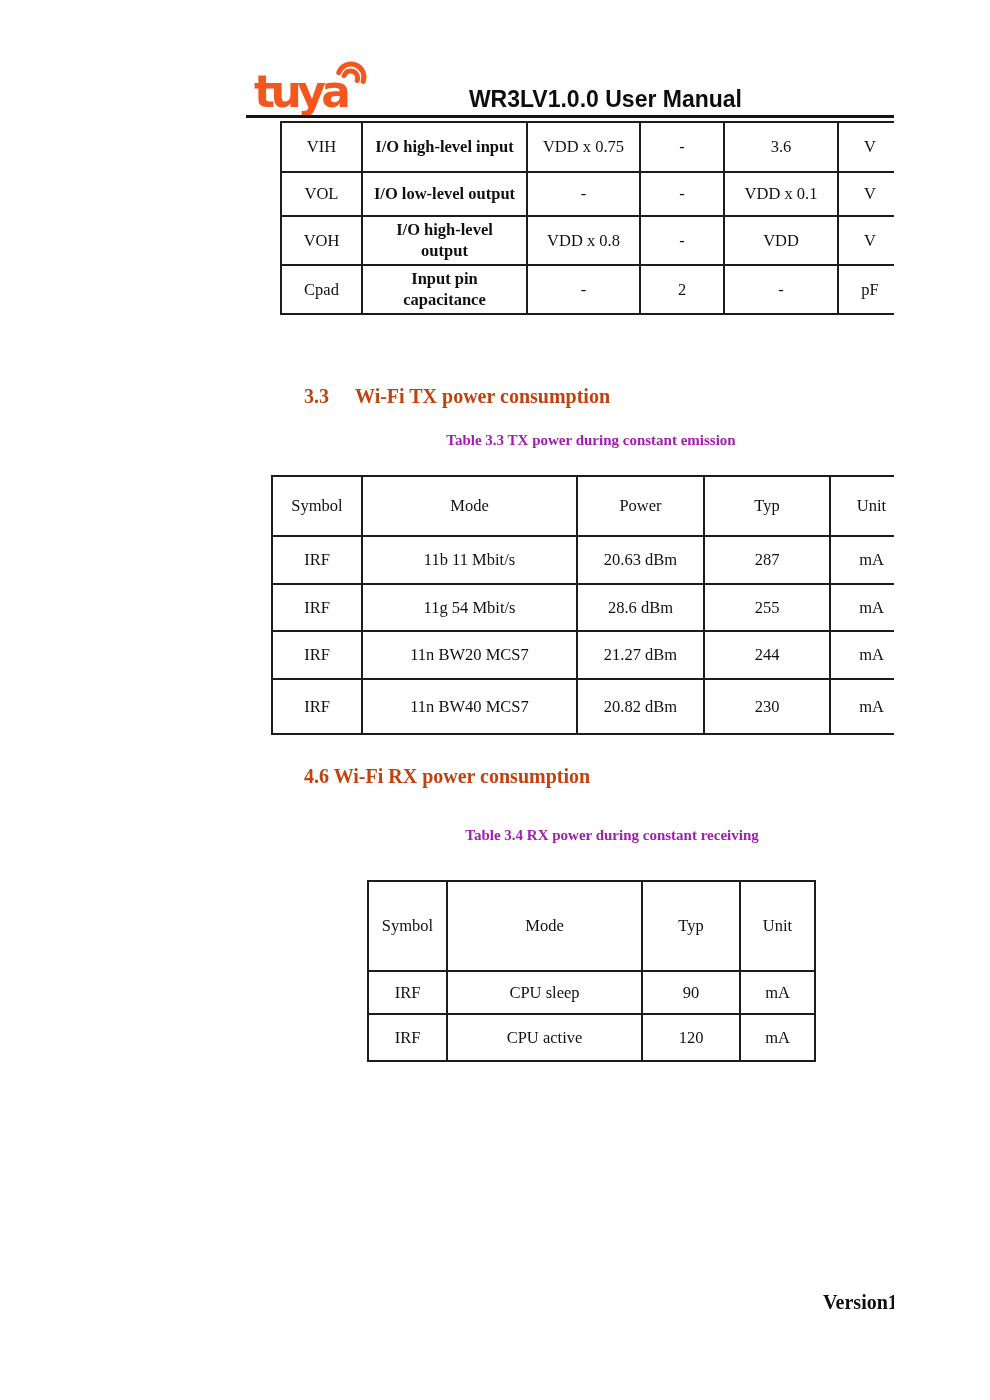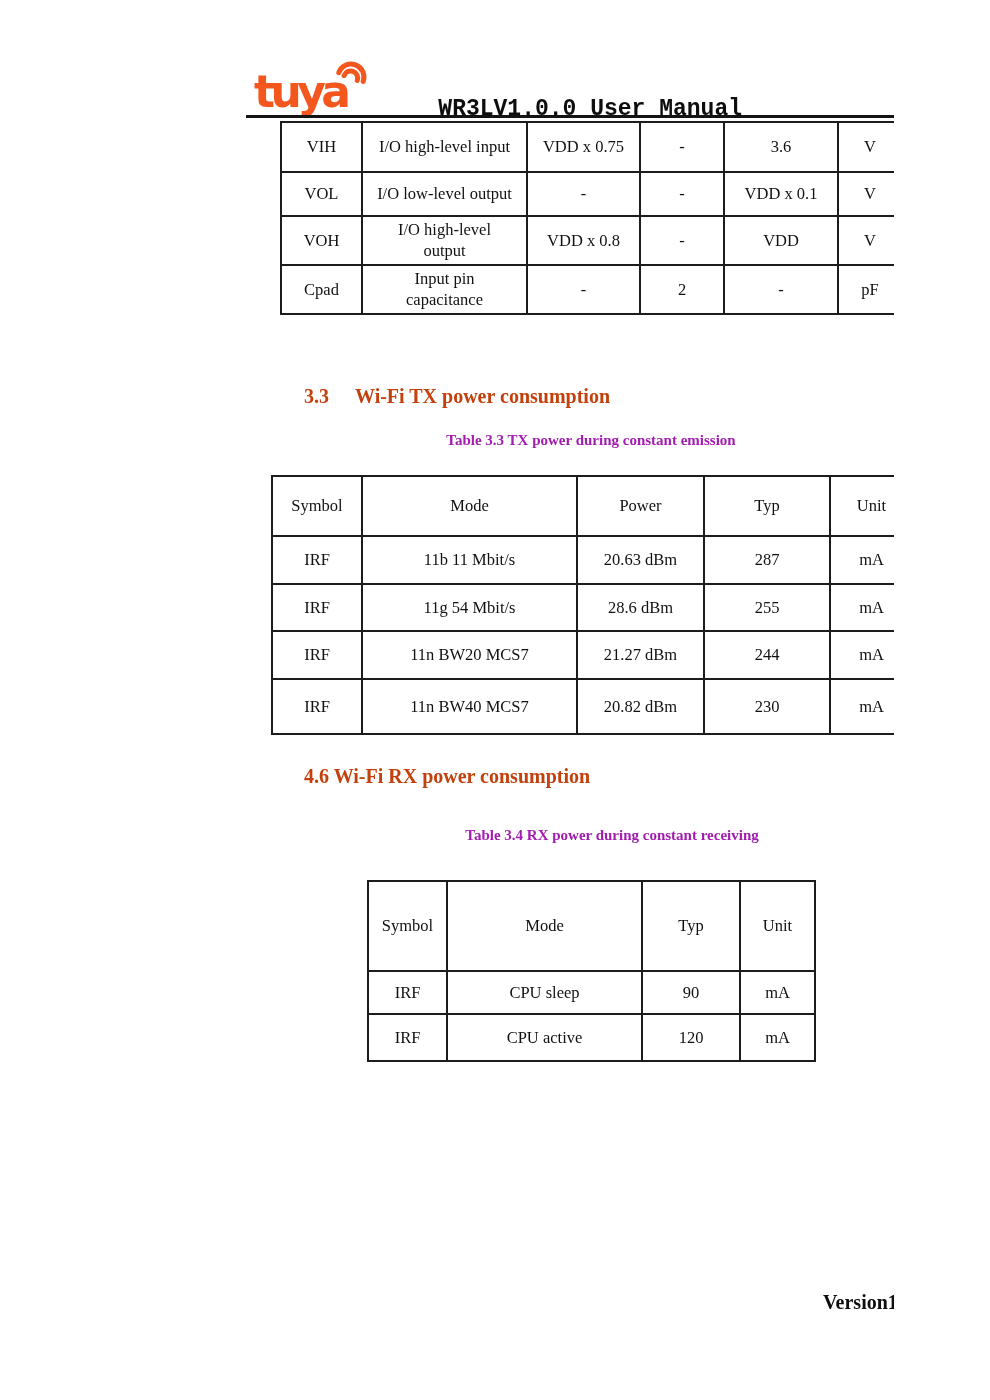--- a/index.html
+++ b/index.html
@@ -19,23 +19,23 @@
   .logo {
     position: absolute;
     left: 158px;
     top: 60px;
     width: 130px;
     height: 62px;
     color: var(--logo-orange, #f4571d);
   }
   .header-title {
     position: absolute;
-    top: 96px;
+    top: 86px;
     right: 152px;
-    font-family: Liberation Mono, monospace;
+    font-family: Liberation Sans, sans-serif;
     font-weight: bold;
     font-size: 23px;
     color: #0d0d0d;
     white-space: nowrap;
   }
   .header-rule {
     position: absolute;
     left: 150px;
     top: 115px;
     width: 664px;
@@ -53,21 +53,21 @@
     border: 2px solid #1c1c1c;
     text-align: center;
     vertical-align: middle;
     font-size: 16.5px;
     font-family: "Liberation Serif", "DejaVu Serif", serif;
     padding: 2px 4px;
     line-height: 1.3;
     overflow: hidden;
   }
   th { font-weight: normal; }
-  .desc { white-space: pre-line; }
+  .desc { white-space: pre-line; font-weight: bold; }
 
   
   #table-electrical { left: 184px; top: 121px; width: 621px; }
   #table-electrical tr:nth-child(1) { height: 50px; }
   #table-electrical tr:nth-child(2) { height: 44px; }
   #table-electrical tr:nth-child(3) { height: 46px; }
   #table-electrical tr:nth-child(4) { height: 45px; }
   #table-electrical tr:nth-child(5) { height: 74px; }
 
   

